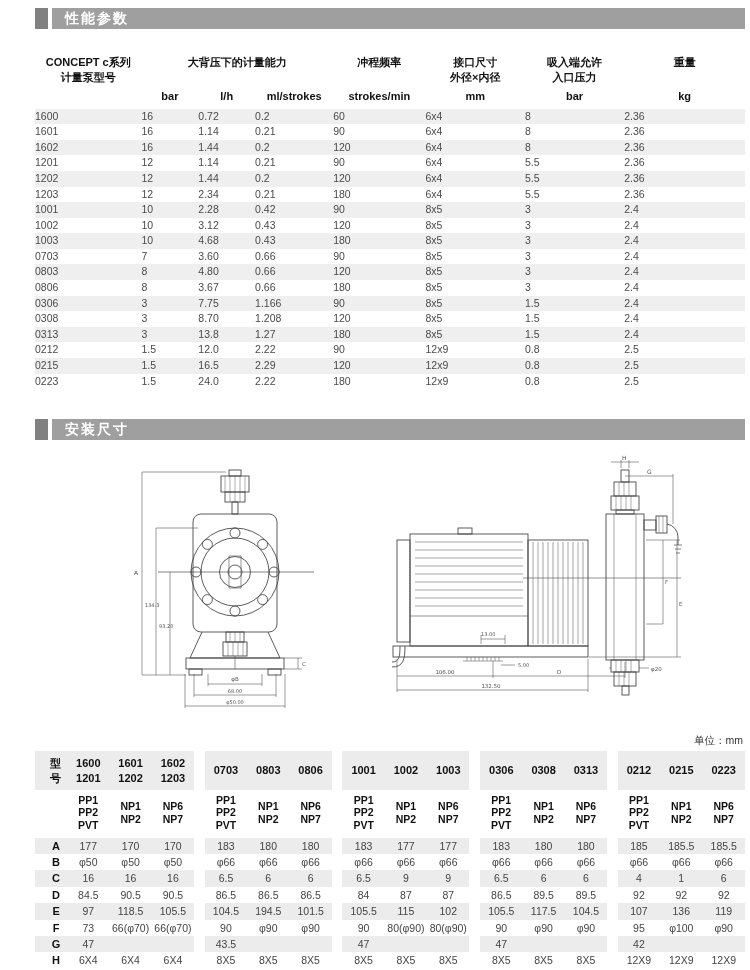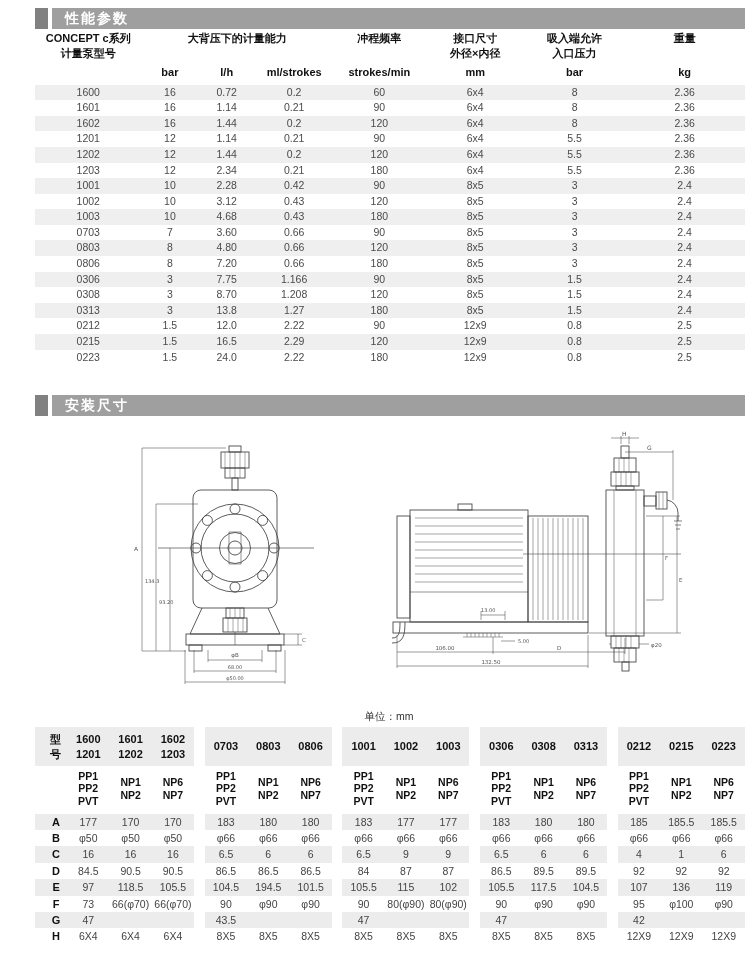--- a/index.html
+++ b/index.html
@@ -9,38 +9,38 @@
   }
   .page{position:relative;width:710px;padding:8px 5px 0 35px;}
 
   
   .section-header{display:flex;align-items:stretch;height:21px;}
   .sec-sq{width:13px;background:#818181;margin-right:4px;}
   .sec-bar{flex:1;background:#9f9f9f;color:#fff;font-weight:bold;
     font-size:14px;line-height:21px;padding-left:13px;letter-spacing:2px;}
 
   
-  table.perf{width:100%;border-collapse:collapse;margin-top:0;text-align:center;}
+  table.perf{width:100%;border-collapse:collapse;margin-top:24px;}
   table.perf th{font-weight:bold;color:#111;font-size:11px;vertical-align:top;
     line-height:1.35;padding:2px 0;white-space:pre-line;}
   table.perf thead tr.units th{padding:2px 0 5px;vertical-align:bottom;}
   table.perf tbody td{font-size:10.5px;line-height:15.6px;color:#4a4a4a;padding:0;}
   table.perf tbody tr:nth-child(odd){background:#efefef;}
 
   
   .drawings{position:relative;height:278px;margin-top:12px;}
   .drawings svg{position:absolute;}
   .dwg-front{left:95px;top:16px;}
   .dwg-side{left:328px;top:2px;}
   .dwg line,.dwg path,.dwg rect,.dwg circle{stroke:#4a4a4a;fill:none;}
   .dwg .dim{stroke:#777;stroke-width:.55;}
   .dwg text{fill:#555;stroke:none;font-family:"DejaVu Sans",sans-serif;}
 
   
-  .unit-note{text-align:center;font-size:10.5px;color:#333;margin-top:4px;padding-right:2px;}
+  .unit-note{text-align:right;font-size:10.5px;color:#333;margin-top:4px;padding-right:2px;}
 
   
   table.dims{width:100%;border-collapse:collapse;margin-top:3px;text-align:center;
     font-size:10.5px;color:#444;}
   table.dims th{font-weight:bold;color:#111;}
   table.dims .lbl{text-align:center;padding-left:10px;font-size:11px;}
   table.dims .model{font-size:11px;white-space:pre-line;line-height:1.3;padding:5px 0;}
   table.dims .mat{font-size:10.5px;white-space:pre-line;line-height:1.2;padding:4px 0 6px;}
   table.dims tbody th,table.dims tbody td{line-height:16.4px;padding:0;}
   table.dims tr.band th:not(.gap),table.dims tr.band td:not(.gap){background:#ececec;}
@@ -197,21 +197,21 @@
           <td>4.80</td>
           <td>0.66</td>
           <td>120</td>
           <td>8x5</td>
           <td>3</td>
           <td>2.4</td>
         </tr>
         <tr>
           <td>0806</td>
           <td>8</td>
-          <td>7.20</td>
+          <td>3.67</td>
           <td>0.66</td>
           <td>180</td>
           <td>8x5</td>
           <td>3</td>
           <td>2.4</td>
         </tr>
         <tr>
           <td>0306</td>
           <td>3</td>
           <td>7.75</td>

